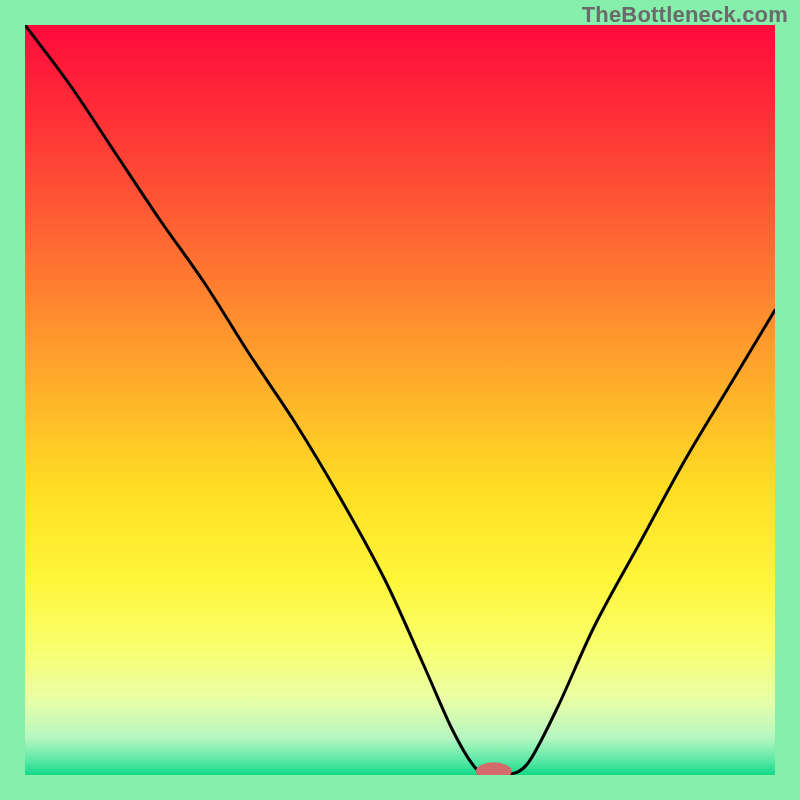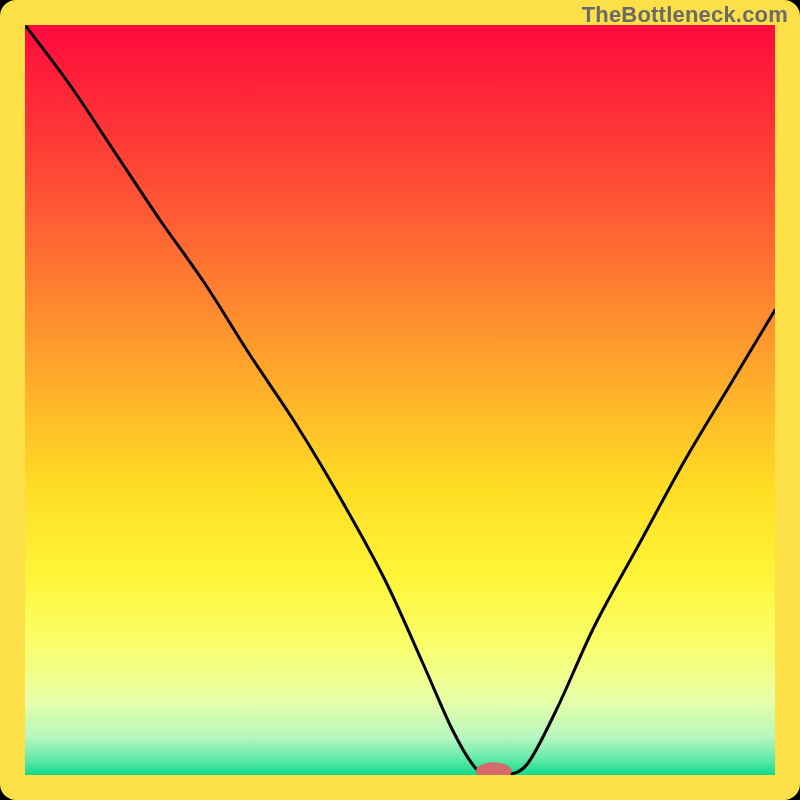--- a/index.html
+++ b/index.html
@@ -10,22 +10,21 @@
     background: #000;
     overflow: hidden;
     font-family: Arial, Helvetica, sans-serif;
   }
   .frame {
     position: absolute;
     left: 0;
     top: 0;
     width: 800px;
     height: 800px;
-    background: #fde047;
-    border-radius: 16px;
+    background: #86efac;
   }
   .plot {
     position: absolute;
     left: 25px;
     top: 25px;
     width: 750px;
     height: 750px;
   }
   .watermark {
     position: absolute;

